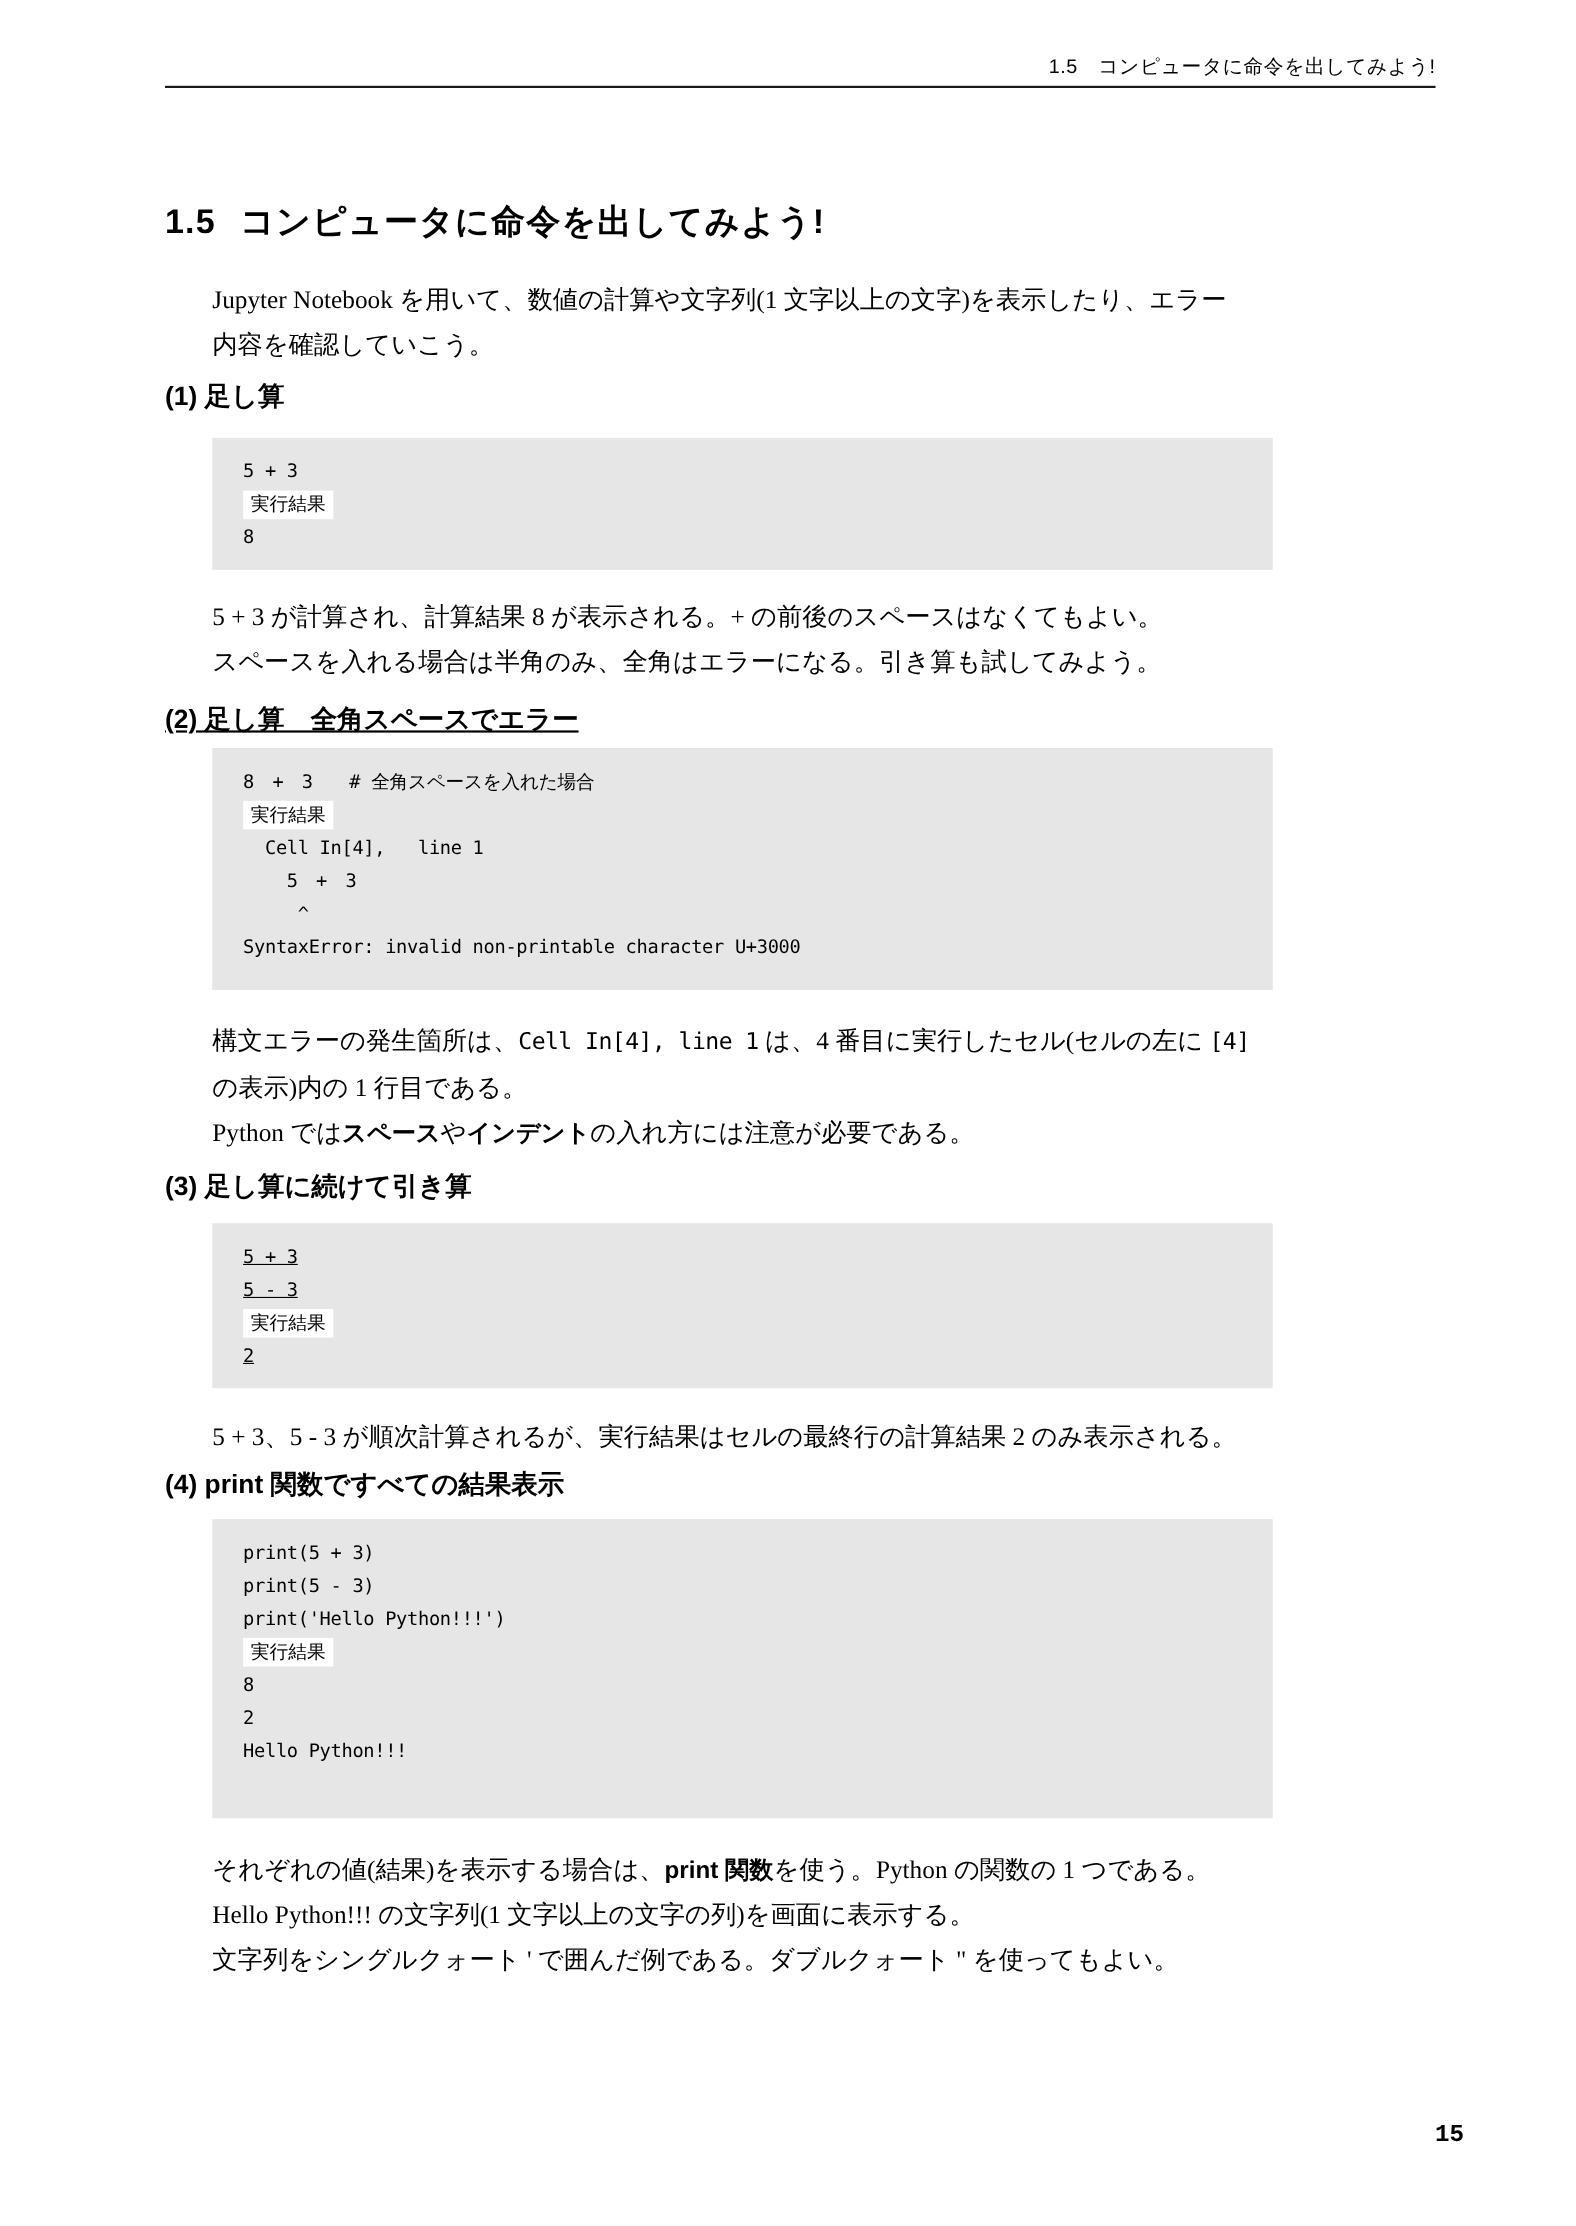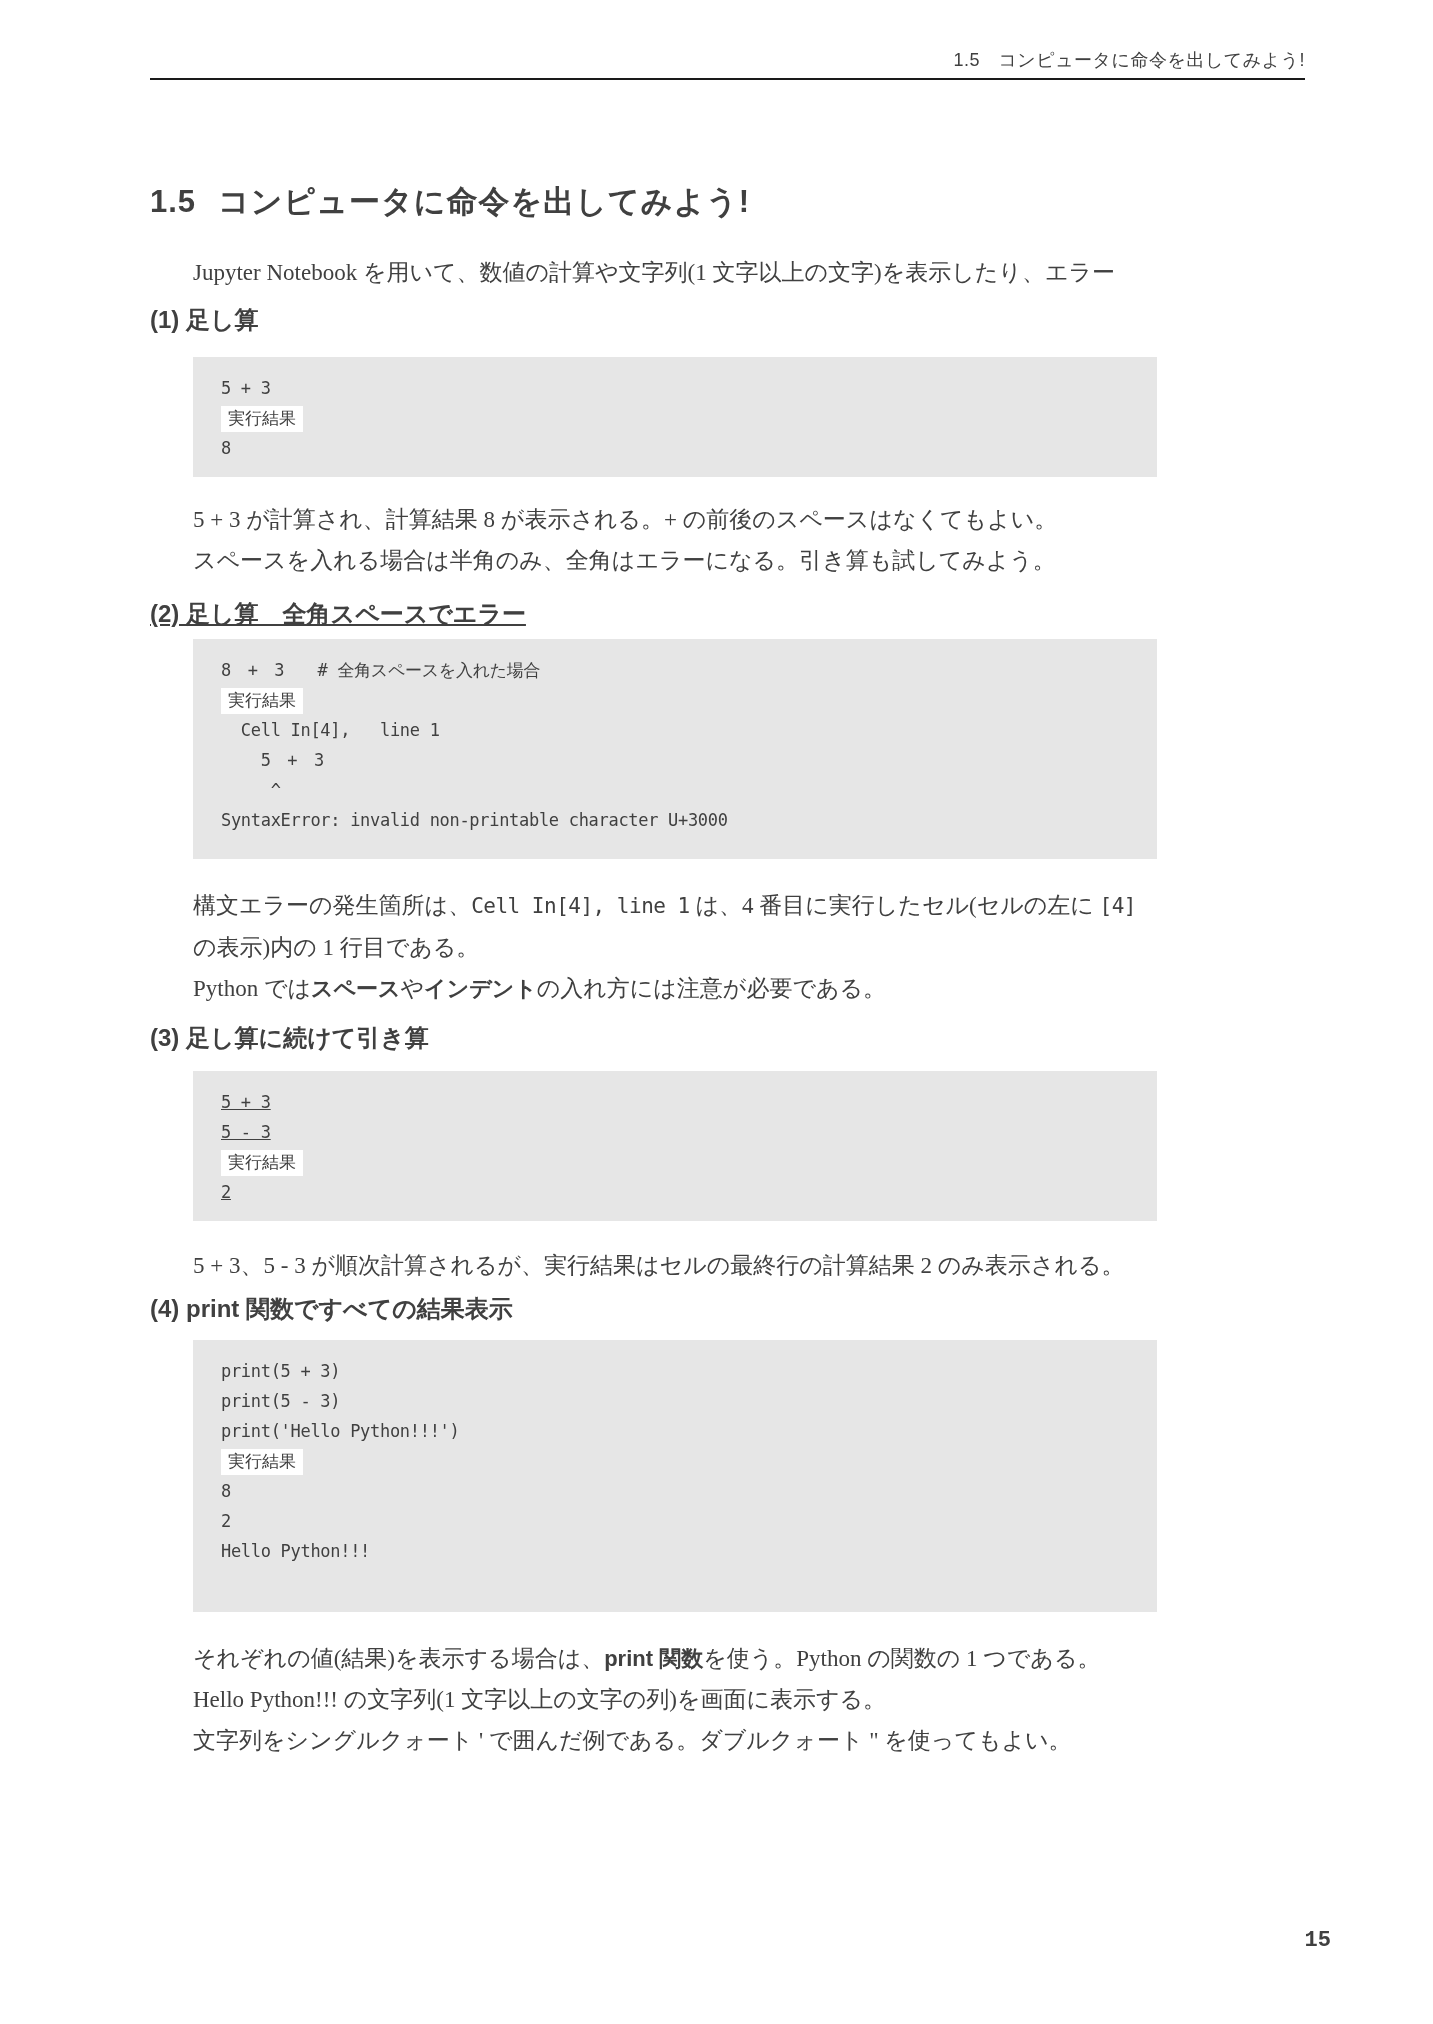--- a/index.html
+++ b/index.html
@@ -2,21 +2,21 @@
 <html lang="ja"><head>
 <meta charset="utf-8">
 <style>
   * { margin: 0; padding: 0; box-sizing: border-box; }
   html, body { background: #f2f2f2; }
   .page {
     width: 1433px; height: 2024px;
     background: #ffffff;
     margin: 0 auto;
     position: relative;
-    color: #404040;
+    color: #000000;
     font-family: "Liberation Serif", "DejaVu Serif", serif;
     overflow: hidden;
   }
   .content { padding: 48px 128px 0 150px; }
 
   
   .running-head {
     display: flex; justify-content: flex-end; align-items: flex-end;
     border-bottom: 2px solid #1a1a1a;
     padding-bottom: 6px;
@@ -104,20 +104,21 @@
     <header class="running-head">
       <span class="rh-text">1.5　コンピュータに命令を出してみよう!</span>
     </header>
 
     <h1 class="section-heading">
       <span class="h1-num">1.5</span><span class="h1-title">コンピュータに命令を出してみよう!</span>
     </h1>
 
     <div class="para mt28">
       <div class="line">Jupyter Notebook を用いて、数値の計算や文字列(1 文字以上の文字)を表示したり、エラー</div>
+      <div class="line">内容を確認していこう。</div>
     </div>
 
     <h2 class="item-heading mt10">(1) 足し算</h2>
 
     <div class="codeblock mt20">
       <div class="code-line">5 + 3</div>
       <div class="code-line"><span class="result-label">実行結果</span></div>
       <div class="code-line">8</div>
     </div>
 

